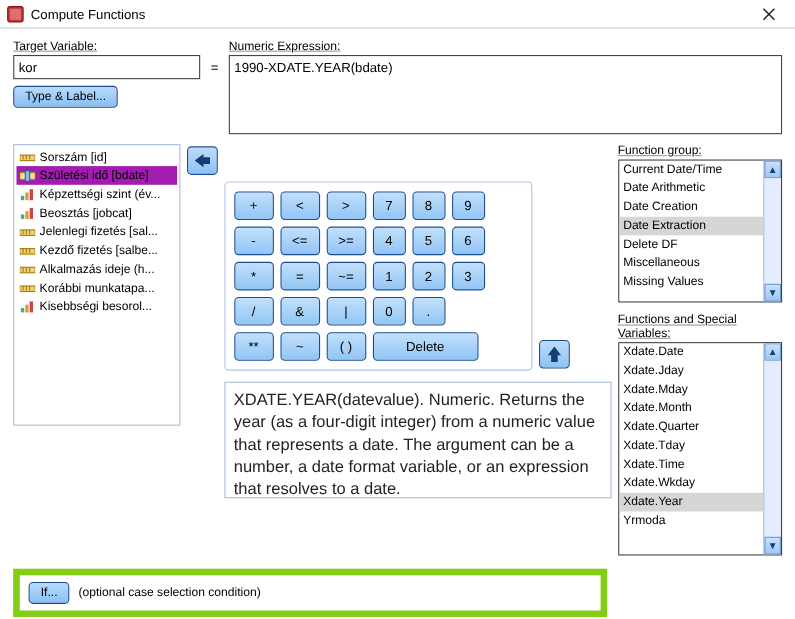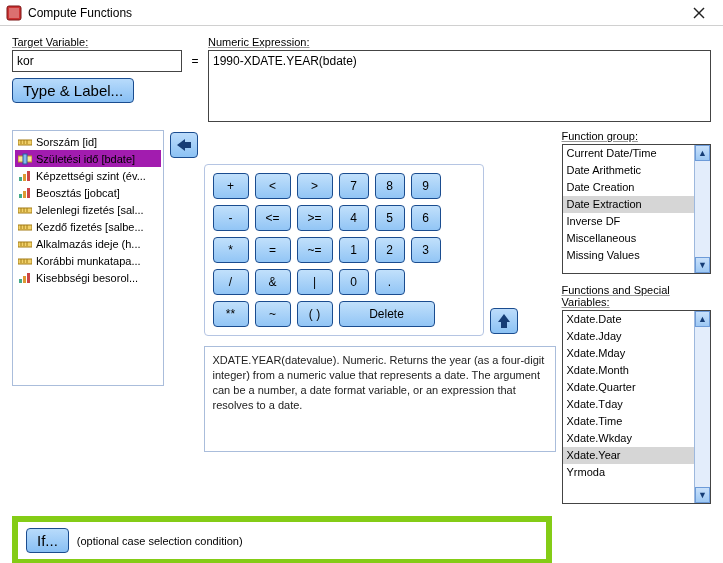--- a/index.html
+++ b/index.html
@@ -66,21 +66,21 @@
     font-size: 12px;
     padding: 3px 4px;
   }
   .type-label-btn,
   .if-btn,
   .btn {
     border: 1px solid #1a4c8f;
     background: linear-gradient(#b8dbfb, #88bff4);
     border-radius: 4px;
     padding: 3px 10px;
-    font-size: 15px;
+    font-size: 11px;
     cursor: pointer;
     color: #000;
   }
   .type-label-btn { margin-top: 6px; }
   .row2 {
     display: flex;
     margin-top: 6px;
     gap: 6px;
   }
   .var-panel {
@@ -181,21 +181,21 @@
     cursor: pointer;
     white-space: nowrap;
   }
   .list-item.selected { background: #d6d6d6; }
   .desc-box {
     margin-top: 10px;
     border: 1px solid #aabddb;
     width: 352px;
     height: 106px;
     padding: 6px 8px;
-    font-size: 11px;
+    font-size: 15px;
     line-height: 1.35;
     color: #222;
   }
   .if-row {
     margin-top: 12px;
     border: 6px solid #84cc16;
     padding: 6px 8px;
     display: flex;
     align-items: center;
     gap: 8px;
@@ -397,21 +397,21 @@
     </div>
 
     <div class="right-col">
       <div class="label underline-label">Function group:</div>
       <div class="listbox fg-box">
         <div class="list-items" id="fg-items">
             <div class="list-item">Current Date/Time</div>
             <div class="list-item">Date Arithmetic</div>
             <div class="list-item">Date Creation</div>
             <div class="list-item selected">Date Extraction</div>
-            <div class="list-item">Inverse DF</div>
+            <div class="list-item">Delete DF</div>
             <div class="list-item">Miscellaneous</div>
             <div class="list-item">Missing Values</div>
           </div>
         <div class="scroll">
           <div class="sbtn">▲</div>
           <div class="strack"></div>
           <div class="sbtn">▼</div>
         </div>
       </div>
       <div class="label underline-label" style="margin-top:10px">Functions and Special Variables:</div>

